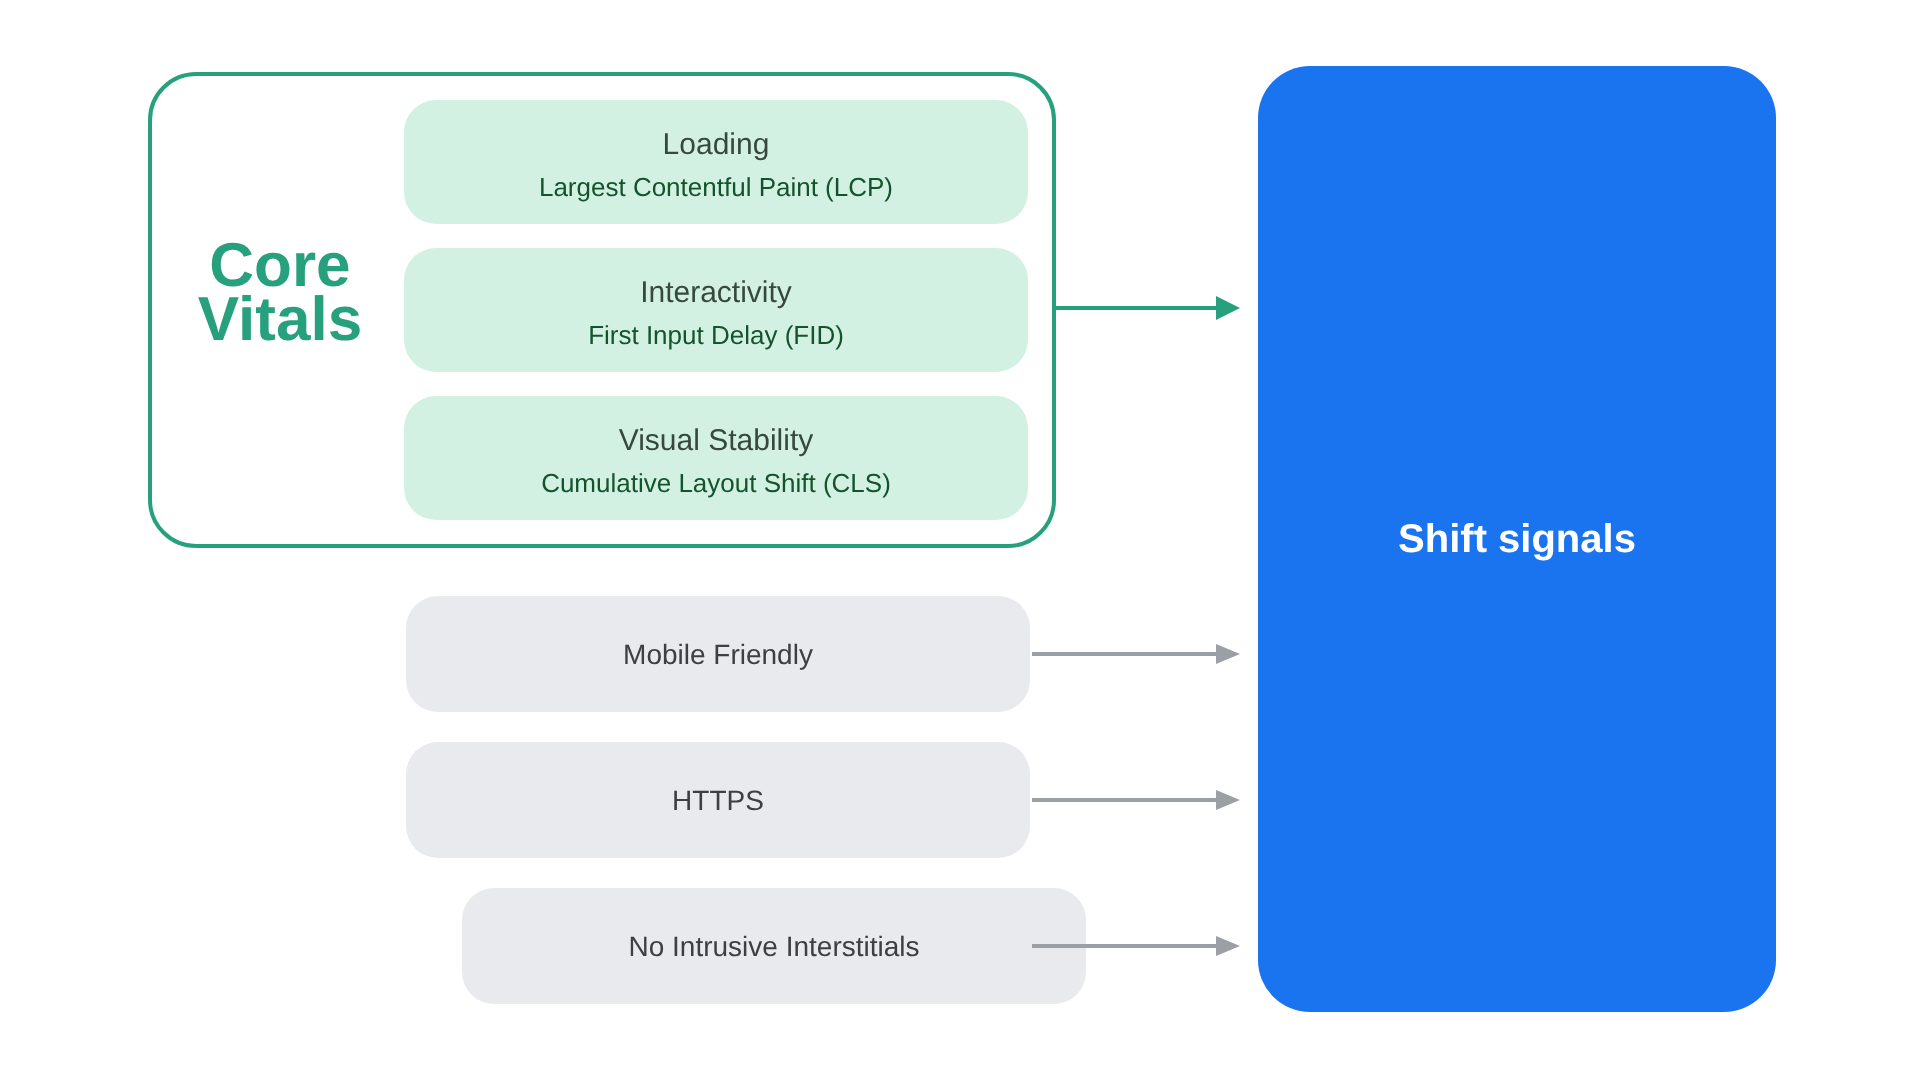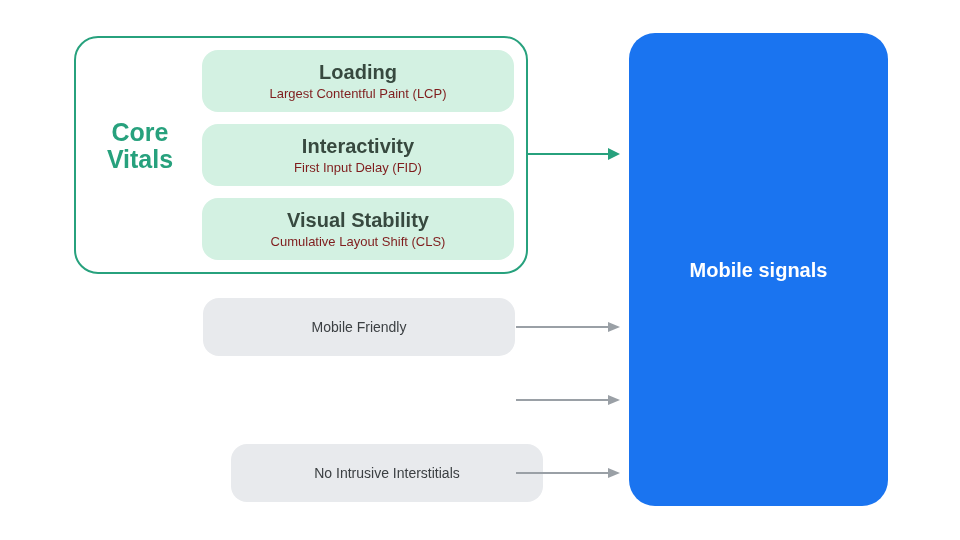--- a/index.html
+++ b/index.html
@@ -21,21 +21,21 @@
     border: 2px solid #27a17d;
     border-radius: 24px;
     background: #ffffff;
   }
   .cwv-label {
     position: absolute;
     left: 78px; top: 119px;
     width: 124px;
     text-align: center;
     color: #27a17d;
-    font-size: 25px;
+    font-size: 31px;
     font-weight: 700;
     line-height: 27px;
   }
   .cwv-label span { display: block; }
 
   .metric-box {
     position: absolute;
     left: 126px;
     width: 312px; height: 62px;
     background: #d3f1e2;
@@ -45,26 +45,26 @@
     align-items: center;
     justify-content: center;
     gap: 2px;
     text-align: center;
   }
   .metric-box.m0 { top: 12px; }
   .metric-box.m1 { top: 86px; }
   .metric-box.m2 { top: 160px; }
   .metric-title {
     color: #37493f;
-    font-size: 20px;
-    font-weight: 700;
+    font-size: 15px;
+    font-weight: 400;
     line-height: 23px;
   }
   .metric-subtitle {
-    color: #7f1d1d;
+    color: #14532d;
     font-size: 13px;
     font-weight: 400;
     line-height: 16px;
   }
 
   
   .signal-box {
     position: absolute;
     left: 203px;
     width: 312px; height: 58px;
@@ -162,36 +162,39 @@
   </div>
 
   <div class="arrow arrow-green">
     <div class="shaft"></div>
     <div class="head"></div>
   </div>
 
   <div class="signal-box s0">
     <div class="signal-label">Mobile Friendly</div>
   </div>
+  <div class="signal-box s1">
+    <div class="signal-label">HTTPS</div>
+  </div>
   <div class="signal-box s2">
     <div class="signal-label">No Intrusive Interstitials</div>
   </div>
 
   <div class="arrow arrow-gray a0">
     <div class="shaft"></div>
     <div class="head"></div>
   </div>
   <div class="arrow arrow-gray a1">
     <div class="shaft"></div>
     <div class="head"></div>
   </div>
   <div class="arrow arrow-gray a2">
     <div class="shaft"></div>
     <div class="head"></div>
   </div>
 
   <div class="result-box">
     <div class="result-text">
-      <span>Mobile signals</span>
+      <span>Shift signals</span>
     </div>
   </div>
 
 </div>
 
 </body></html>

